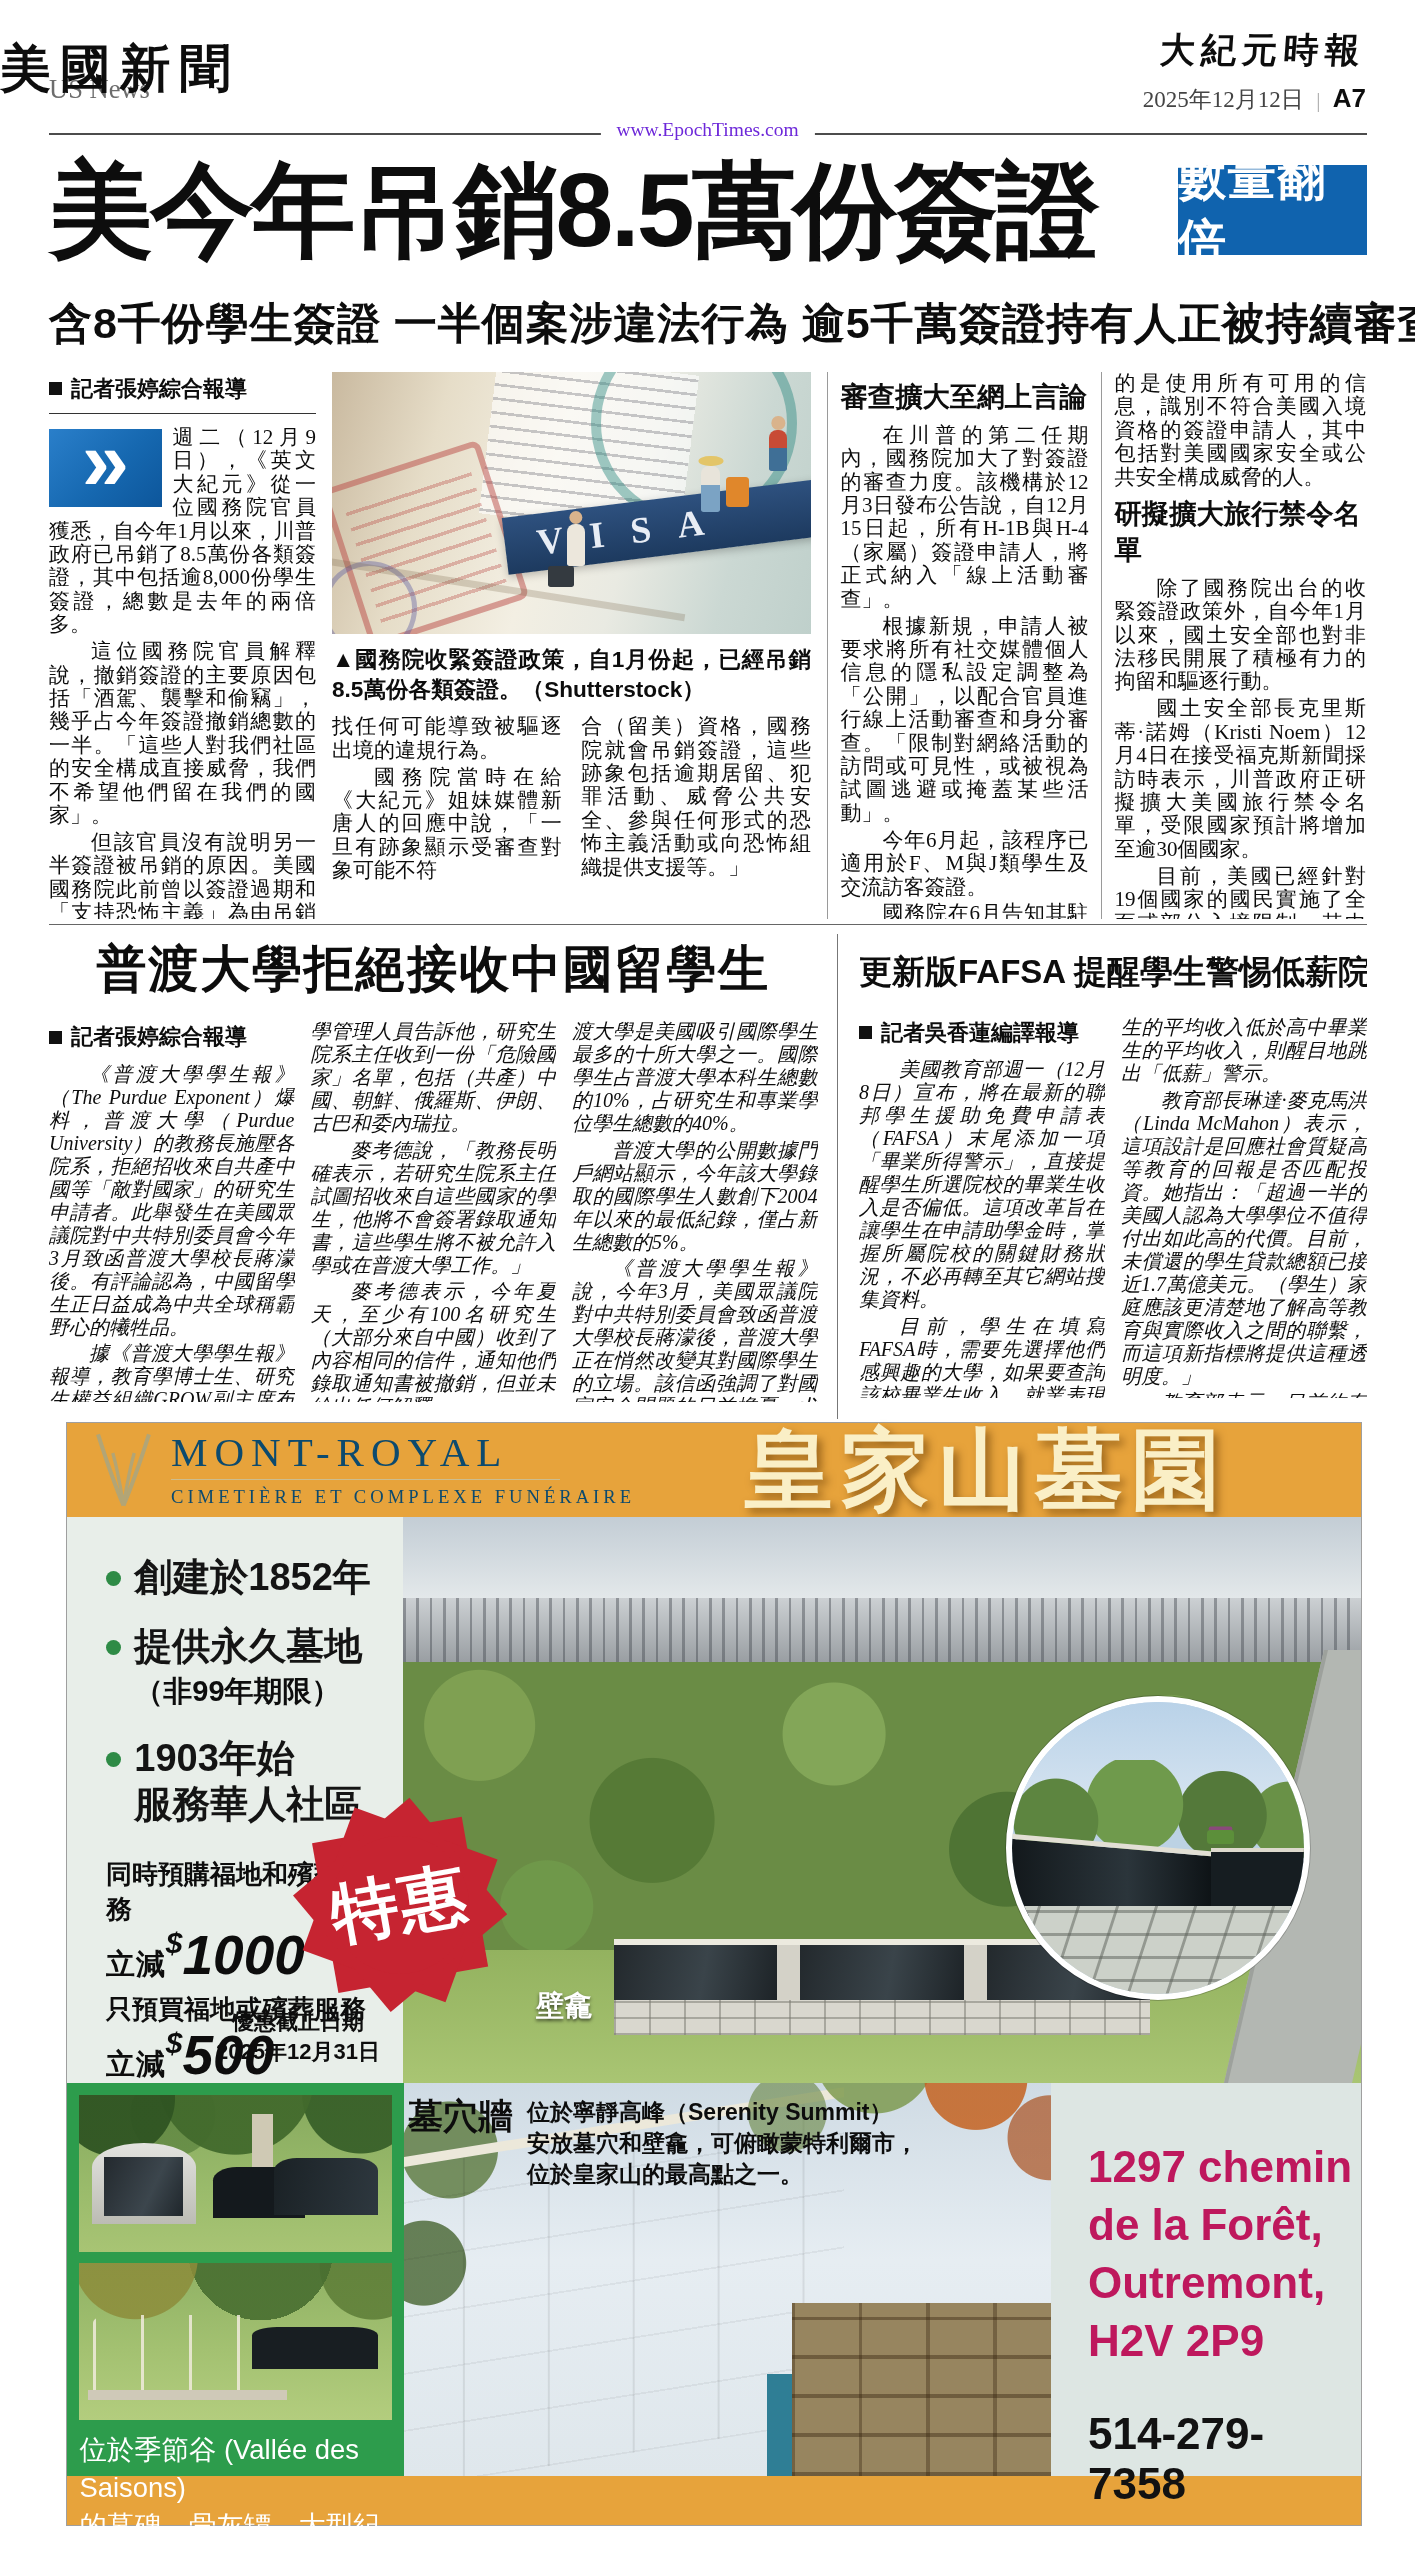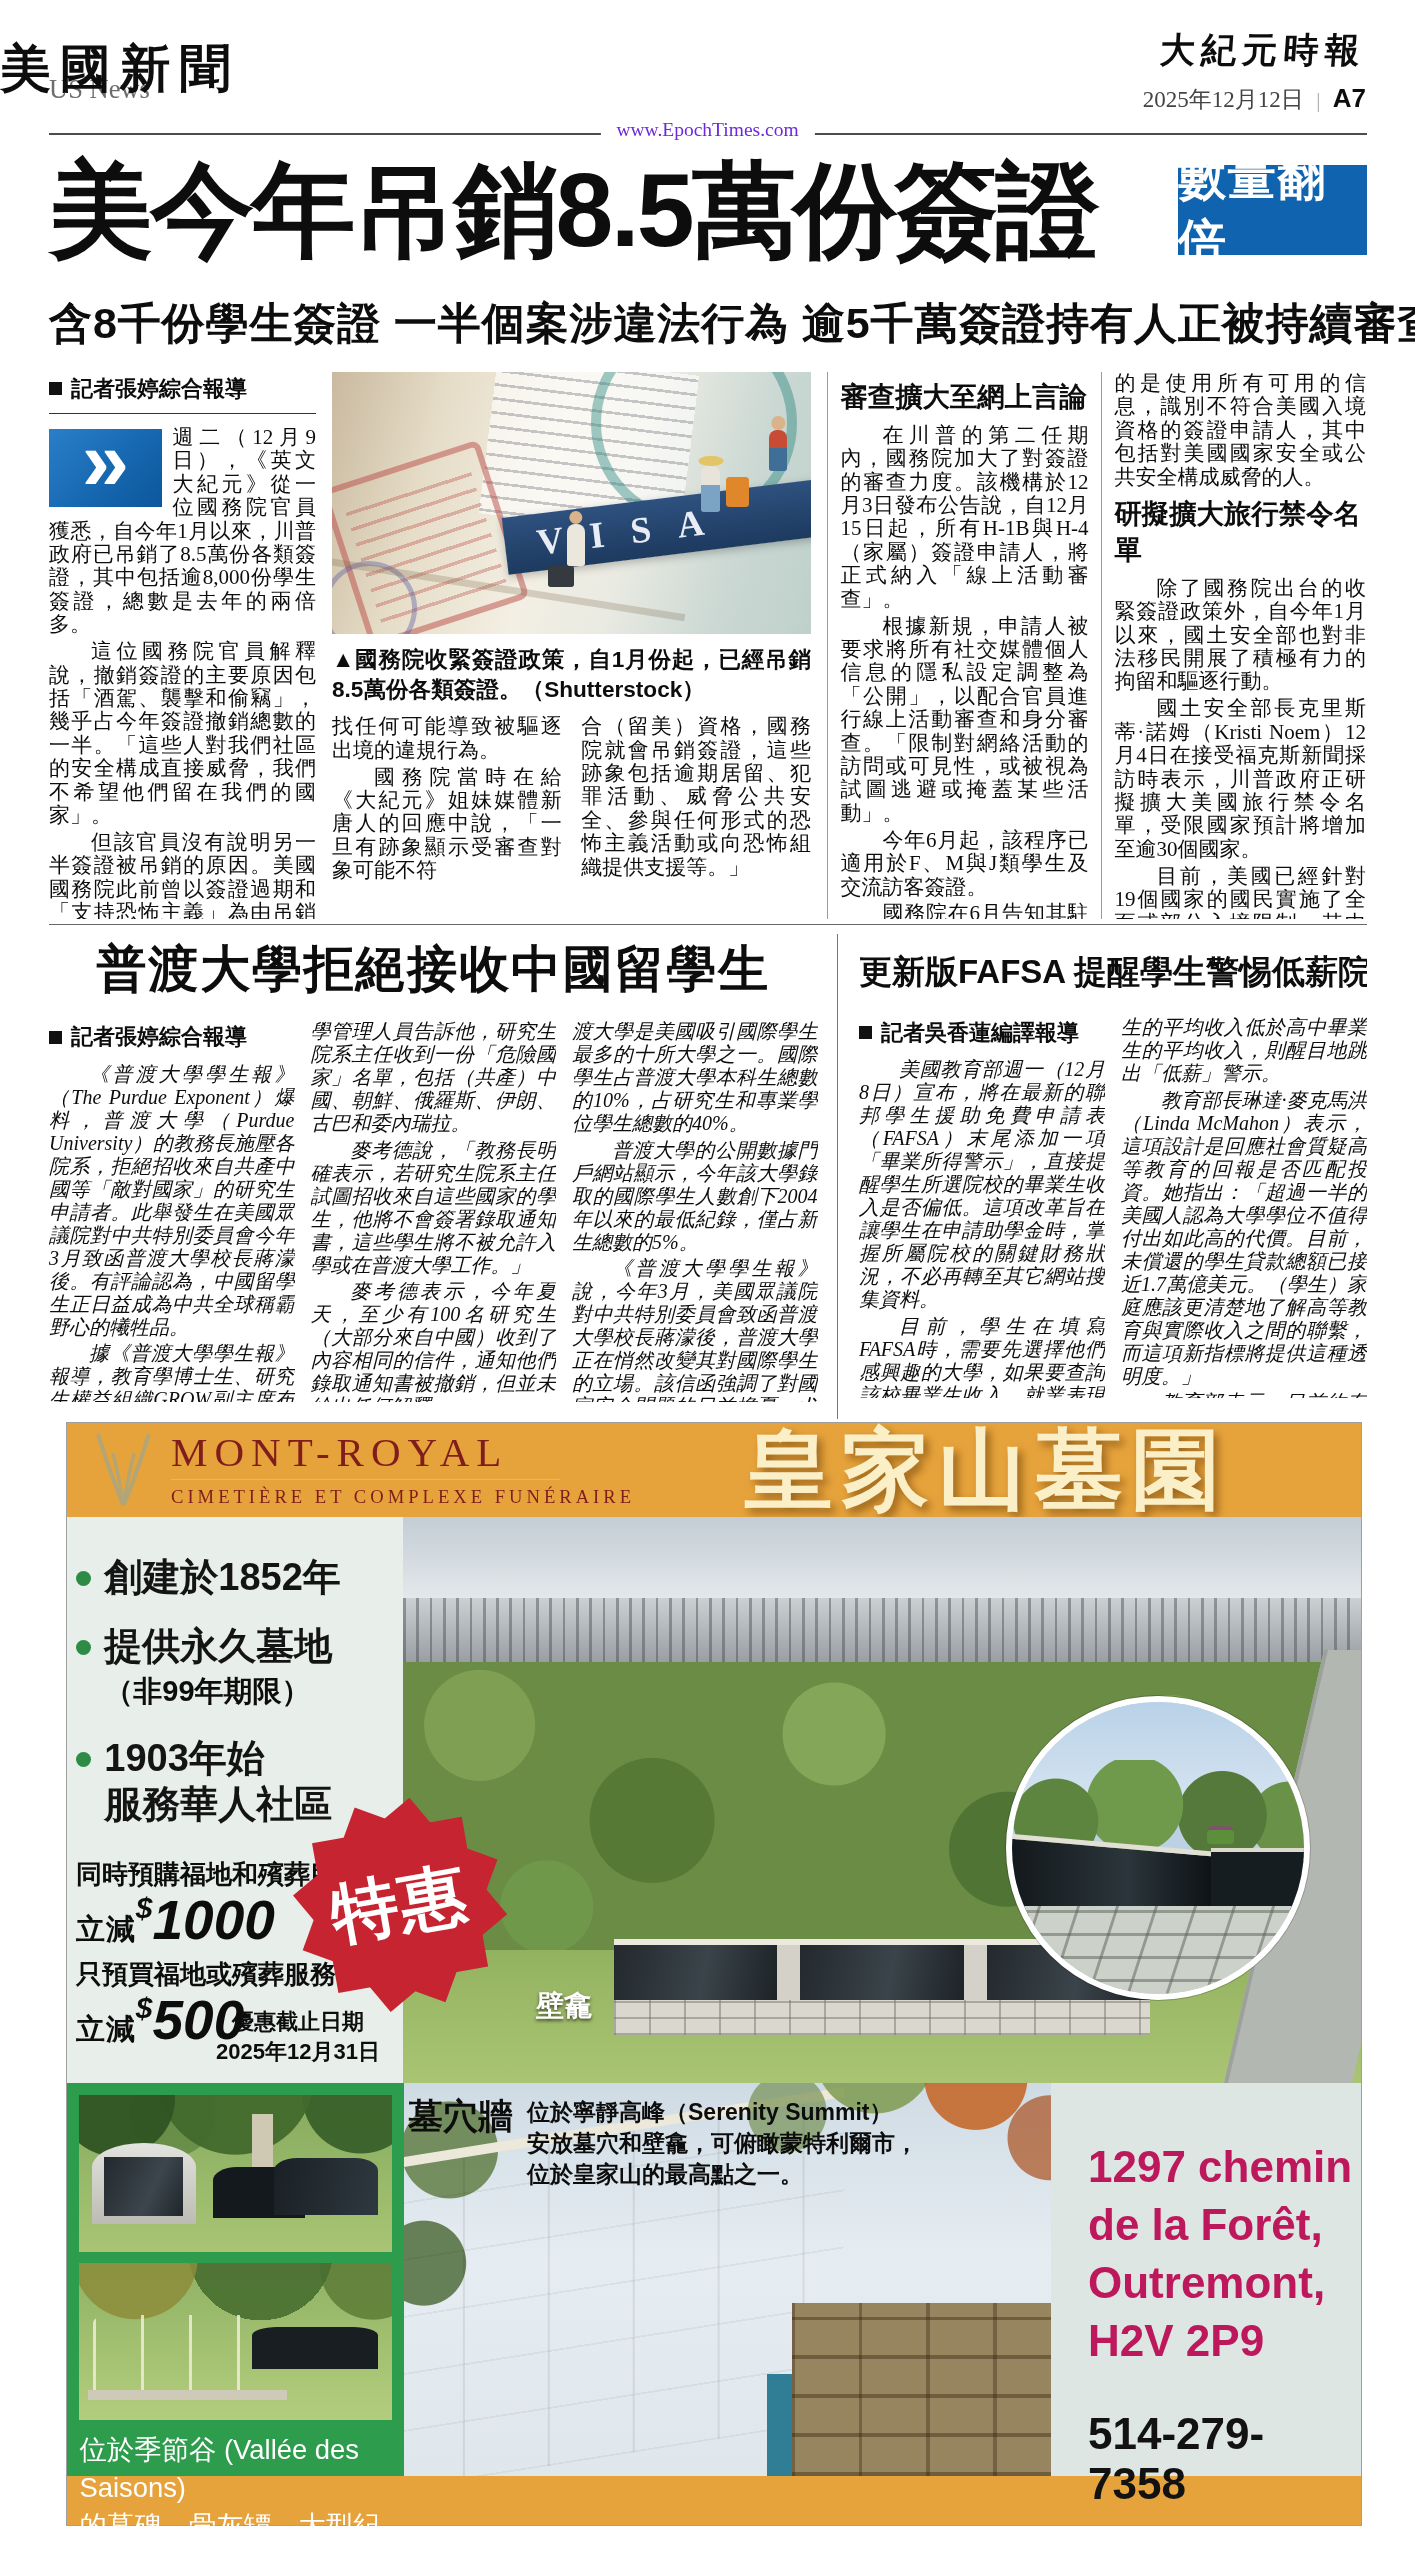--- a/index.html
+++ b/index.html
@@ -96,30 +96,30 @@
   .fafsa-h{font-size:33px;font-weight:900;margin:16px 0 21px;font-family:"Liberation Sans",sans-serif;
       white-space:nowrap;}
   .midcols{display:flex;gap:16px;height:382px;overflow:hidden;}
   .midcols>div{flex:1;overflow:hidden;}
   .mid .p{font-size:20px;line-height:23px;font-style:italic;}
 
   
   .ad{position:absolute;left:66px;top:1422px;width:1296px;height:1104px;background:#E7A33B;
       border:0.9px solid #9f9f9f;box-sizing:border-box;}
   .ad-banner{height:94px;display:flex;align-items:center;padding:0 23px;}
-  .brand{margin-left:14px;color:#7f1d1d;}
+  .brand{margin-left:14px;color:#0c4a6e;}
   .brand-name{font-size:41px;letter-spacing:7px;line-height:1;}
   .brand-rule{border-top:1.8px solid #cdbd8e;margin:6.2px 0 6.2px;width:389px;}
   .brand-sub{font-size:18.6px;letter-spacing:4px;}
   .ad-title{flex:1;text-align:center;font-size:88px;font-weight:900;color:#FAEFC6;letter-spacing:8.8px;
       font-family:"Liberation Sans",sans-serif;text-shadow:4.4px 5.3px 8.8px rgba(90,50,0,.55);line-height:1;}
 
   .ad-main{height:566px;display:flex;}
   .ad-left{width:336px;flex:none;background:#E8EEE9;box-sizing:border-box;
-      padding:37px 21px 14px 9px;position:relative;font-family:"Liberation Sans",sans-serif;}
+      padding:37px 21px 14px 39px;position:relative;font-family:"Liberation Sans",sans-serif;}
   .bl{display:flex;gap:13.3px;margin-bottom:23px;}
   .dot{width:15px;height:15px;border-radius:50%;background:#2E8B46;margin-top:17px;flex:none;}
   .bl-main{font-size:38px;font-weight:700;line-height:1.22;color:#141414;}
   .bl-sub{font-size:29px;font-weight:700;margin-top:1.8px;}
   .offers{margin-top:30px;}
   .of-label{font-size:26px;font-weight:700;}
   .of-amt{font-size:55px;font-weight:900;font-style:italic;line-height:1.05;margin:0 0 7px;}
   .of-amt .pre{font-size:29px;font-style:normal;font-weight:700;letter-spacing:0.9px;}
   .of-amt sup{font-size:30px;vertical-align:21px;}
   .deadline{position:absolute;right:23px;bottom:16px;text-align:center;font-size:22px;font-weight:700;line-height:30px;}

